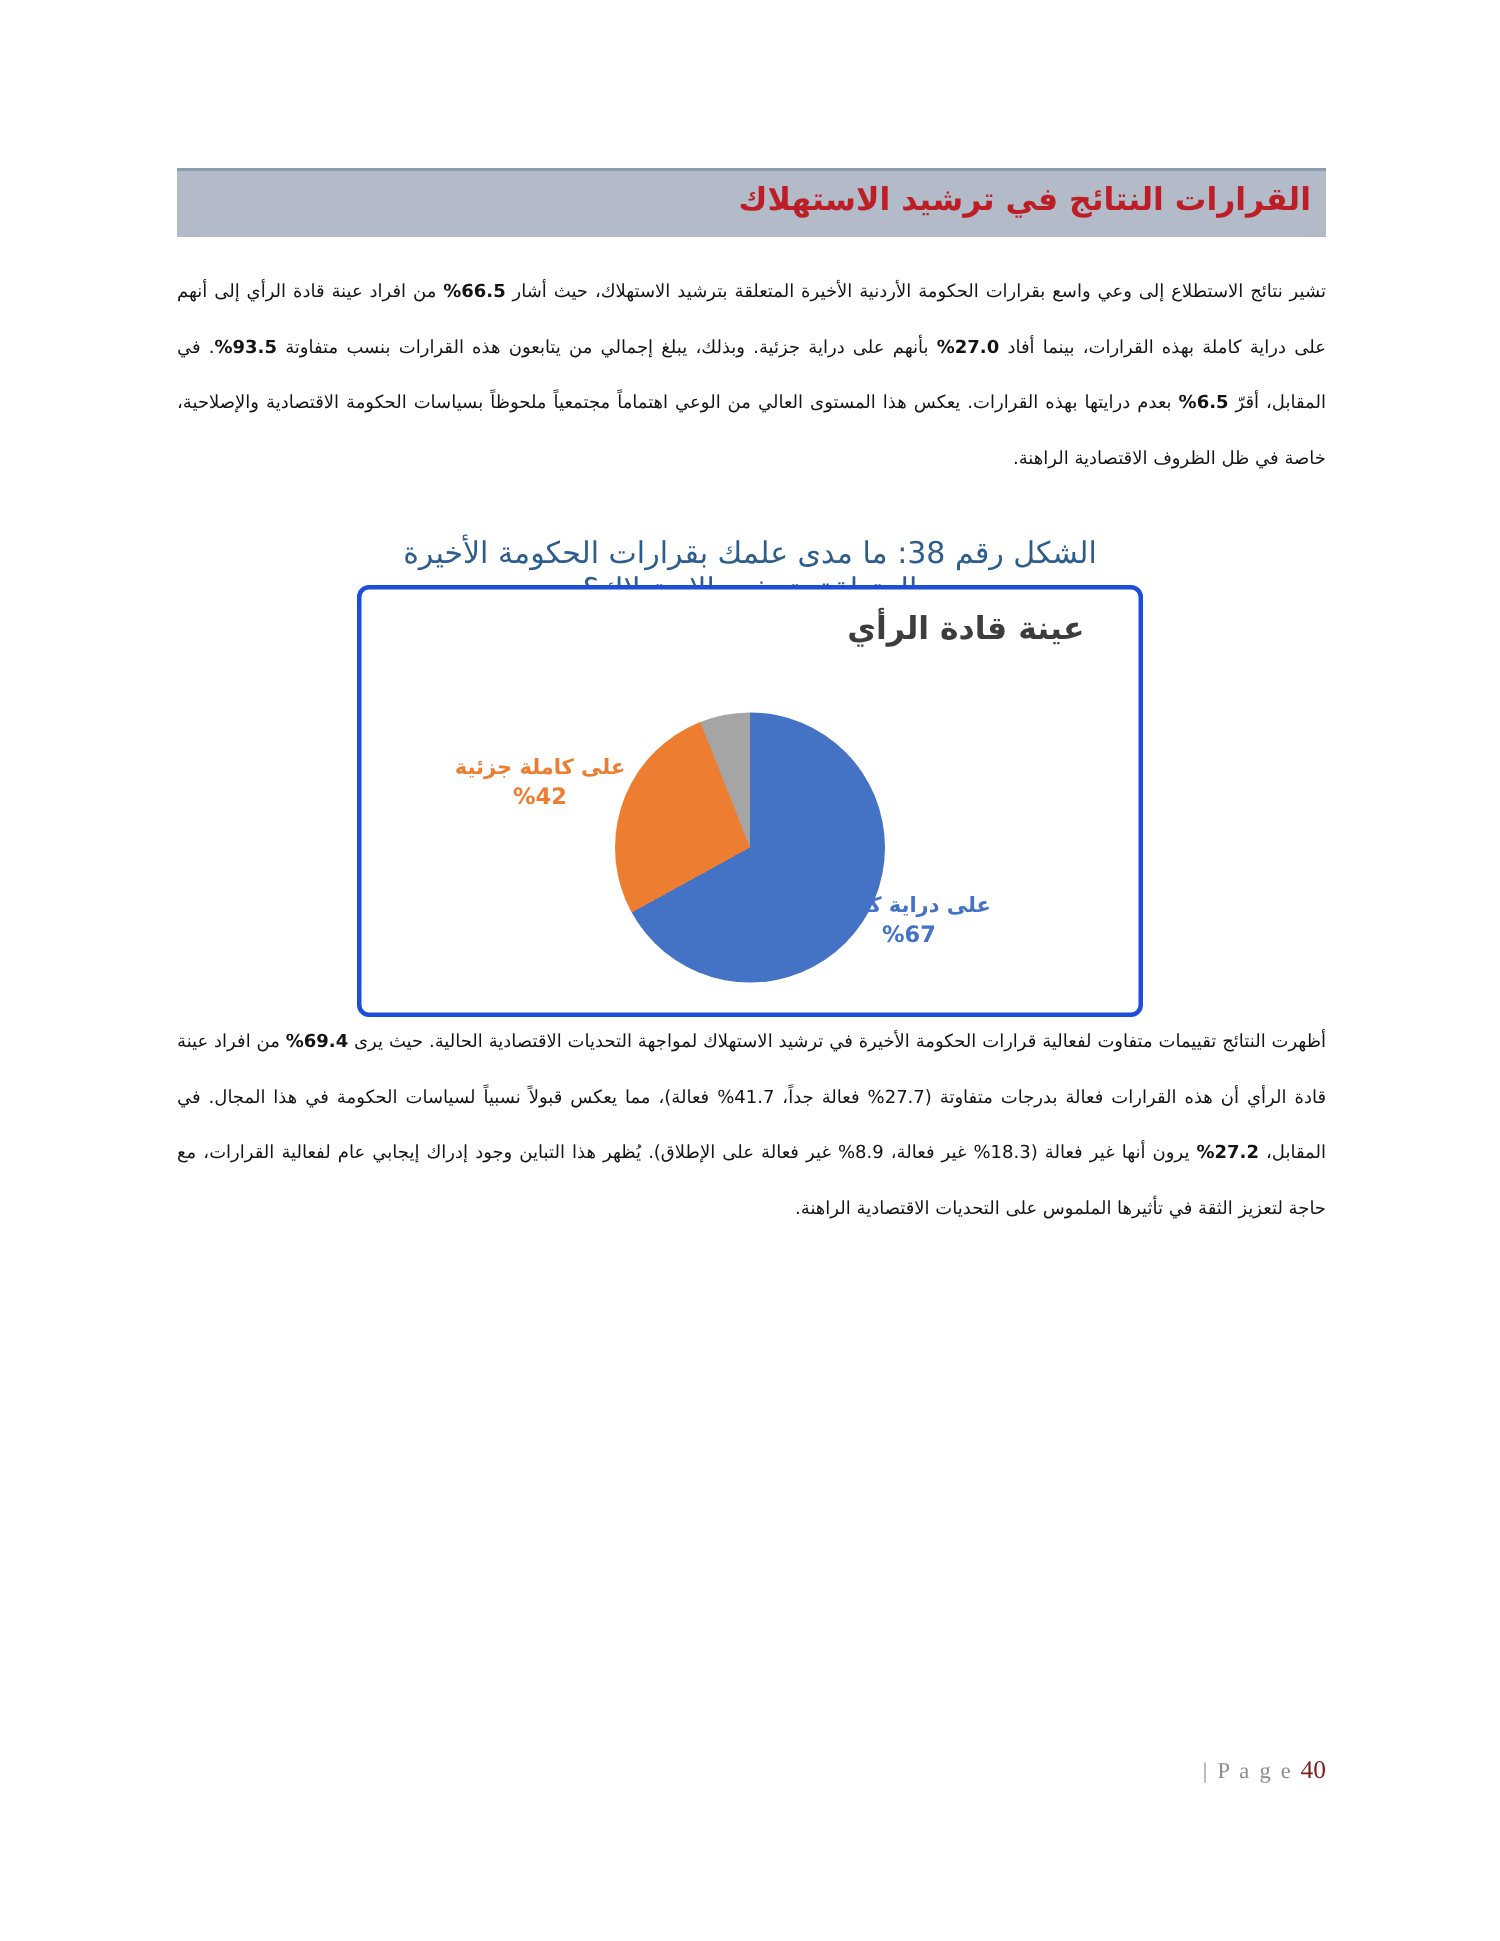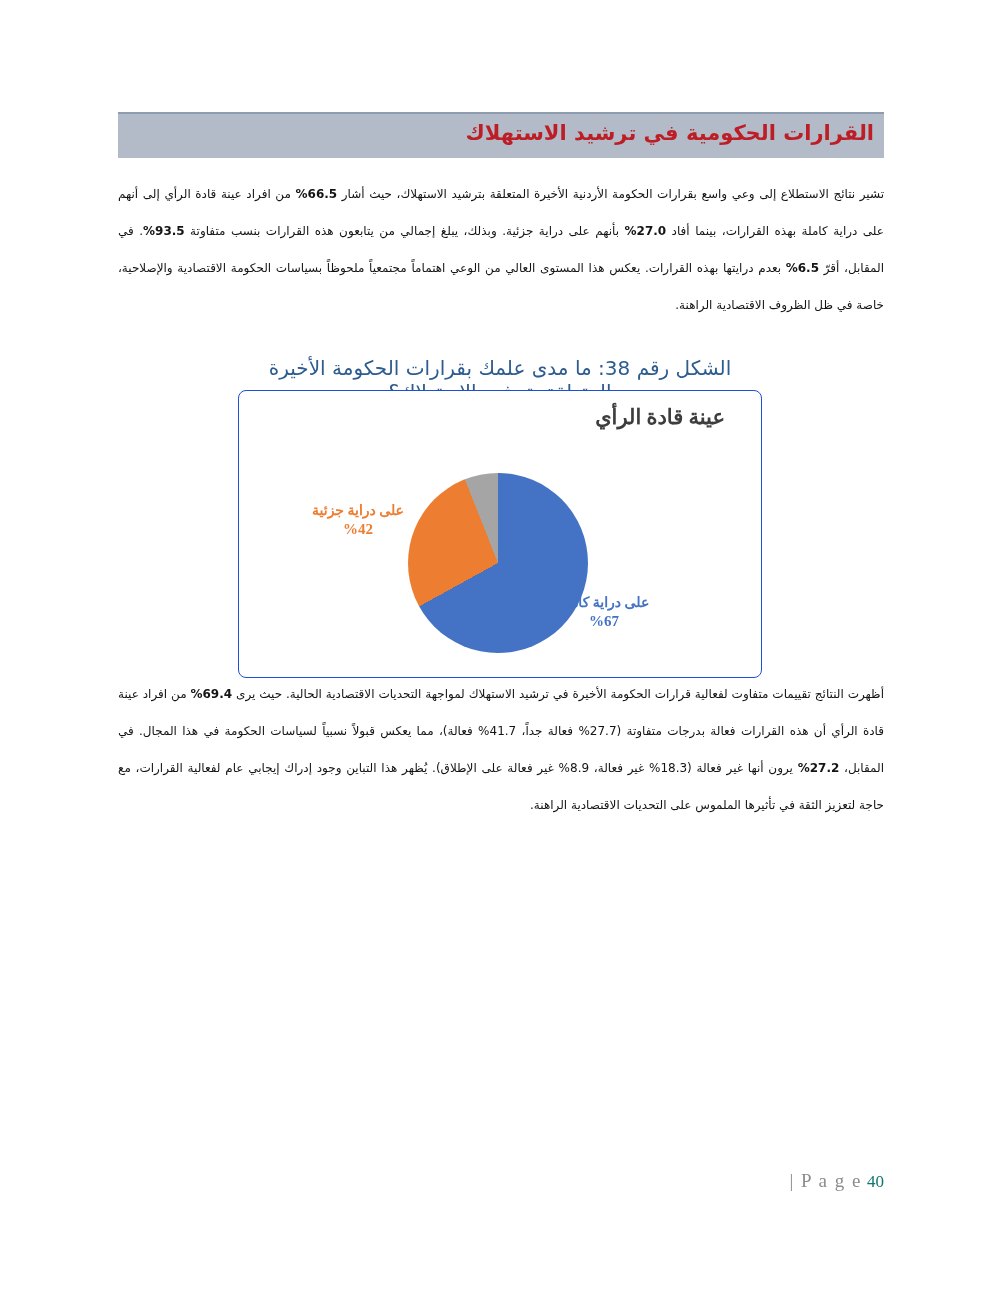--- a/index.html
+++ b/index.html
@@ -19,57 +19,57 @@
   .para1{top:176px;}
   .para2{top:676px;}
   .num-bold{font-weight:bold;}
 
   
   .fig-caption{position:absolute;left:238px;top:356px;width:524px;text-align:center;
                direction:rtl;font-size:20px;font-weight:normal;color:#2d5c8e;}
 
   
   .chart-box{position:absolute;left:238px;top:390px;width:524px;height:288px;
-             background:#ffffff;border:1px solid #1d4ed8;border-radius:8px;box-sizing:border-box;font-family:Liberation Serif, serif;}
+             background:#ffffff;border:3px solid #1d4ed8;border-radius:8px;box-sizing:border-box;}
   .chart-title{position:absolute;top:14px;right:36px;font-size:21px;font-weight:600;
                color:#3d3d3d;direction:rtl;}
   .pie{position:absolute;left:169px;top:82px;width:180px;height:180px;border-radius:50%;}
   .pie-label{position:absolute;width:170px;text-align:center;font-size:14px;font-weight:bold;
              line-height:19px;direction:rtl;}
   .pie-label .pct{direction:ltr;font-size:15px;}
   .lbl-gray{left:125px;top:40px;}
   .lbl-orange{left:34px;top:110px;}
   .lbl-blue{left:280px;top:202px;}
 
   
   .footer{position:absolute;left:118px;top:1170px;width:766px;text-align:right;
           font-family:"Liberation Serif",serif;}
-  .footer-label{color:#8c8c8c;font-size:19px;letter-spacing:1.5px;}
-  .footer-num{color:#0f766e;font-size:17px;margin-left:5px;}
+  .footer-label{color:#8c8c8c;font-size:15px;letter-spacing:1.5px;}
+  .footer-num{color:#7f1d1d;font-size:17px;margin-left:5px;}
 </style>
 </head>
 <body>
 
 <div class="page">
 
   <div class="header-bar" style="background: rgb(179, 187, 200);">
-    <span class="header-title" style="color: rgb(189, 30, 38);">القرارات الحكومية في ترشيد الاستهلاك</span>
+    <span class="header-title" style="color: rgb(189, 30, 38);">القرارات النتائج في ترشيد الاستهلاك</span>
   </div>
 
   <div class="para para1" id="para1" dir="rtl"><span>تشير نتائج الاستطلاع إلى وعي واسع بقرارات الحكومة الأردنية الأخيرة المتعلقة بترشيد الاستهلاك، حيث أشار </span><span class="num-bold">66.5%</span><span> من افراد عينة قادة الرأي إلى أنهم على دراية كاملة بهذه القرارات، بينما أفاد </span><span class="num-bold">27.0%</span><span> بأنهم على دراية جزئية. وبذلك، يبلغ إجمالي من يتابعون هذه القرارات بنسب متفاوتة </span><span class="num-bold">93.5%</span><span>. في المقابل، أقرّ </span><span class="num-bold">6.5%</span><span> بعدم درايتها بهذه القرارات. يعكس هذا المستوى العالي من الوعي اهتماماً مجتمعياً ملحوظاً بسياسات الحكومة الاقتصادية والإصلاحية، خاصة في ظل الظروف الاقتصادية الراهنة.</span></div>
 
   <div class="fig-caption" style="color: rgb(45, 92, 142);">الشكل رقم  38:  ما مدى علمك بقرارات الحكومة الأخيرة المتعلقة بترشيد الاستهلاك؟</div>
 
   <div class="chart-box">
     <div class="chart-title">عينة قادة الرأي</div>
     <div class="pie" id="pie" style="background: conic-gradient(rgb(68, 114, 196) 0%, rgb(68, 114, 196) 67%, rgb(237, 125, 49) 67%, rgb(237, 125, 49) 94%, rgb(165, 165, 165) 94%, rgb(165, 165, 165) 100%);"></div>
 
 
     <div class="pie-label lbl-orange" style="color: rgb(237, 125, 49);">
-      <div>على دراية جزئية</div>
+      <div>على كاملة جزئية</div>
       <div class="pct">%42</div>
     </div>
 
     <div class="pie-label lbl-blue" style="color: rgb(68, 114, 196);">
       <div>على دراية كاملة</div>
       <div class="pct">%67</div>
     </div>
   </div>
 
   <div class="para para2" id="para2" dir="rtl"><span>أظهرت النتائج تقييمات متفاوت لفعالية قرارات الحكومة الأخيرة في ترشيد الاستهلاك لمواجهة التحديات الاقتصادية الحالية. حيث يرى </span><span class="num-bold">69.4%</span><span> من افراد عينة قادة الرأي أن هذه القرارات فعالة بدرجات متفاوتة (27.7% فعالة جداً، 41.7% فعالة)، مما يعكس قبولاً نسبياً لسياسات الحكومة في هذا المجال. في المقابل، </span><span class="num-bold">27.2%</span><span> يرون أنها غير فعالة (18.3% غير فعالة، 8.9% غير فعالة على الإطلاق). يُظهر هذا التباين وجود إدراك إيجابي عام لفعالية القرارات، مع حاجة لتعزيز الثقة في تأثيرها الملموس على التحديات الاقتصادية الراهنة.</span></div>

